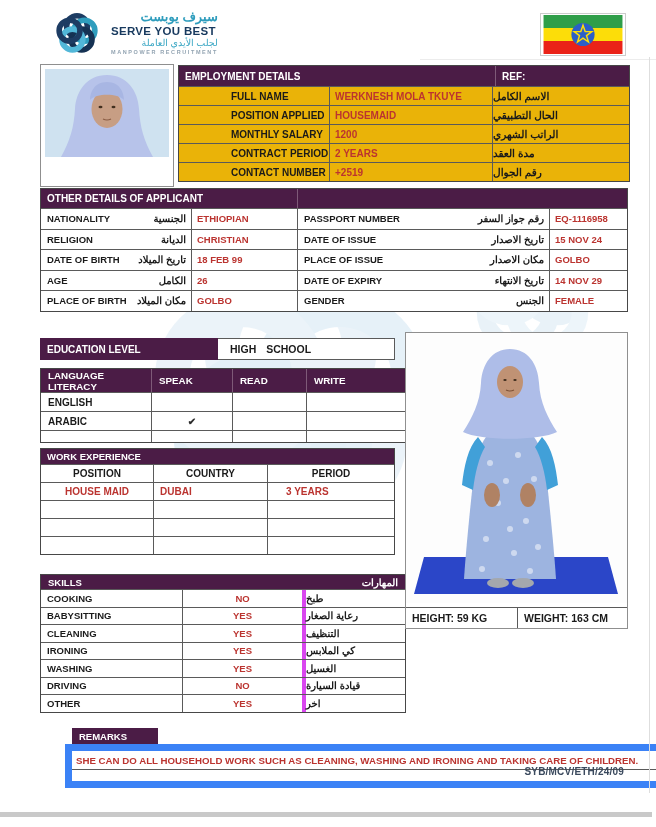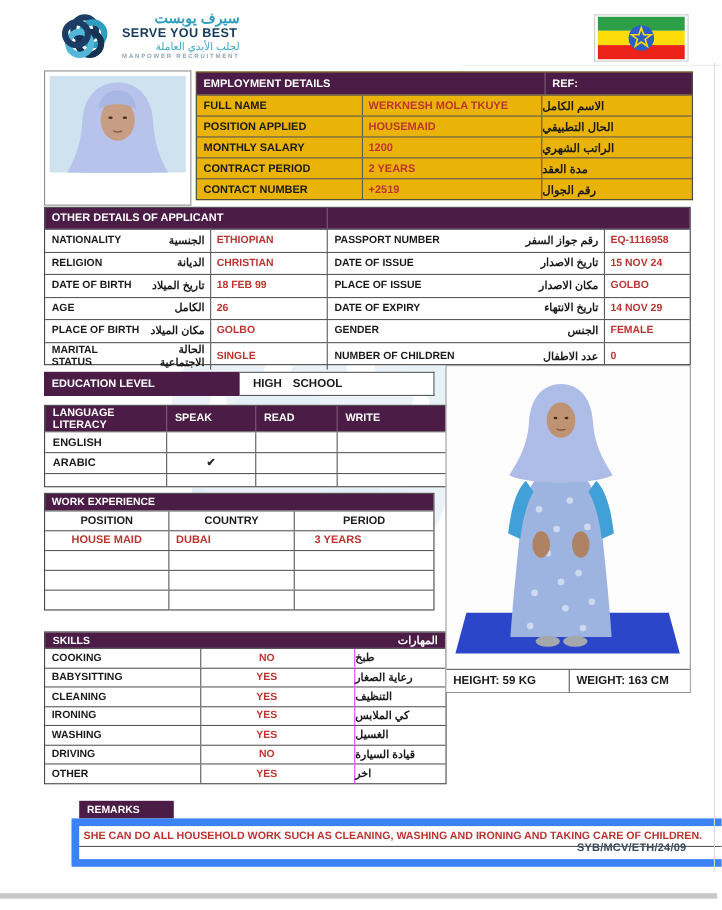--- a/index.html
+++ b/index.html
@@ -28,21 +28,21 @@
   
   .purple { background: #4b1c46; color: #fff; font-weight: bold; }
 
   
   #emp-table { left: 178px; top: 65px; width: 452px; border: 1px solid #474747; background:#eab308; }
   .emp-header { height: 20px; display: grid; grid-template-columns: 316px 1fr; align-items: center; font-size: 10px; }
   .emp-header > div { padding-left: 6px; height: 100%; display: flex; align-items: center; }
   .emp-header .ref { border-left: 1px solid #7e5a78; }
   .emp-row { display: grid; grid-template-columns: 150px 163px 1fr; height: 19px; border-top: 1px solid #5a5a5a; font-size: 10px; align-items: stretch; }
   .emp-row > div { display: flex; align-items: center; }
-  .emp-label { font-weight: bold; padding-left: 6px; }
+  .emp-label { font-weight: bold; padding-left: 6px; margin-left: 46px; }
   .emp-value { color: #bb3430; font-weight: bold; padding-left: 5px; border-left: 1px solid #5a5a5a; }
   .emp-ar    { justify-content: flex-end; padding-right: 7px; font-weight: bold; font-size: 10.5px; border-left: 1px solid #5a5a5a; }
 
   
   #od-table { left: 40px; top: 188px; width: 588px; border: 1px solid #474747; background:#fff; }
   .od-header { height: 19px; display: flex; align-items: center; padding-left: 6px; font-size: 10px; position: relative; }
   .od-header::after { content:''; position:absolute; left: 256px; top:0; bottom:0; width:1px; background:#7e5a78; }
   .od-row { display: grid; grid-template-columns: 150px 106px 252px 1fr; height: 20.5px; border-top: 1px solid #5a5a5a; font-size: 9.5px; align-items: stretch; }
   .od-row > div { display: flex; align-items: center; }
   .od-lbl { justify-content: space-between; padding: 0 5px 0 6px; font-weight: bold; }
@@ -81,21 +81,21 @@
   .we-data .c3 { padding-left: 18px; }
 
   
   #sk-table { left: 40px; top: 574px; width: 366px; border: 1px solid #474747; background:#fff; }
   .sk-title { height: 14px; display: flex; align-items: center; justify-content: space-between; padding: 0 7px; font-size: 9.5px; }
   .sk-title .ar { font-size: 10px; }
   .sk-row { display: grid; grid-template-columns: 141px 120px 1fr; height: 17.5px; border-top: 1px solid #5a5a5a; font-size: 9.5px; font-weight: bold; align-items: stretch; }
   .sk-row > div { display: flex; align-items: center; }
   .sk-name { padding-left: 6px; }
   .sk-val  { border-left: 1px solid #5a5a5a; justify-content: center; color: #bb3430; }
-  .sk-ar   { border-left: 1px solid #d946ef; justify-content: flex-end; padding-right: 7px; font-size: 10px; margin-left: 20px; }
+  .sk-ar   { border-left: 4px solid #d946ef; justify-content: flex-end; padding-right: 7px; font-size: 10px; }
 
   
   #full-photo { left: 405px; top: 332px; width: 223px; border: 1px solid #8f8f8f; background: #fff; }
   .hw-bar { display: grid; grid-template-columns: 111px 1fr; border-top: 1px solid #5a5a5a; height: 21px; font-size: 10.5px; font-weight: bold; align-items: stretch; background: #fff; }
   .hw-bar > div { display: flex; align-items: center; padding-left: 6px; }
   .hw-bar > div + div { border-left: 1px solid #5a5a5a; }
 
   
   #rem-header { left: 72px; top: 728px; width: 86px; height: 16px; display: flex; align-items: center; padding-left: 7px; font-size: 9.5px; }
   #rem-box { left: 65px; top: 744px; width: 616px; border: 7px solid #3b82f6; background: transparent; }
@@ -258,32 +258,20 @@
     <div class="od-lbl">
         <span>PLACE OF BIRTH</span>
         <span class="ar" dir="rtl">مكان الميلاد</span>
       </div>
     <div class="od-val">GOLBO</div>
     <div class="od-lbl od-lbl2">
         <span>GENDER</span>
         <span class="ar" dir="rtl">الجنس</span>
       </div>
     <div class="od-val">FEMALE</div>
-  </div>
-  <div class="od-row">
-    <div class="od-lbl">
-        <span>MARITAL STATUS</span>
-        <span class="ar" dir="rtl">الحالة الاجتماعية</span>
-      </div>
-    <div class="od-val">SINGLE</div>
-    <div class="od-lbl od-lbl2">
-        <span>NUMBER OF CHILDREN</span>
-        <span class="ar" dir="rtl">عدد الاطفال</span>
-      </div>
-    <div class="od-val">0</div>
   </div>
 </div>
 
 <div class="abs" id="edu-bar">
   <div id="edu-label" class="purple">EDUCATION LEVEL</div>
   <div id="edu-value">HIGH SCHOOL</div>
 </div>
 
 <div class="abs" id="lang-table">
   <div class="lang-grid lang-head purple">

